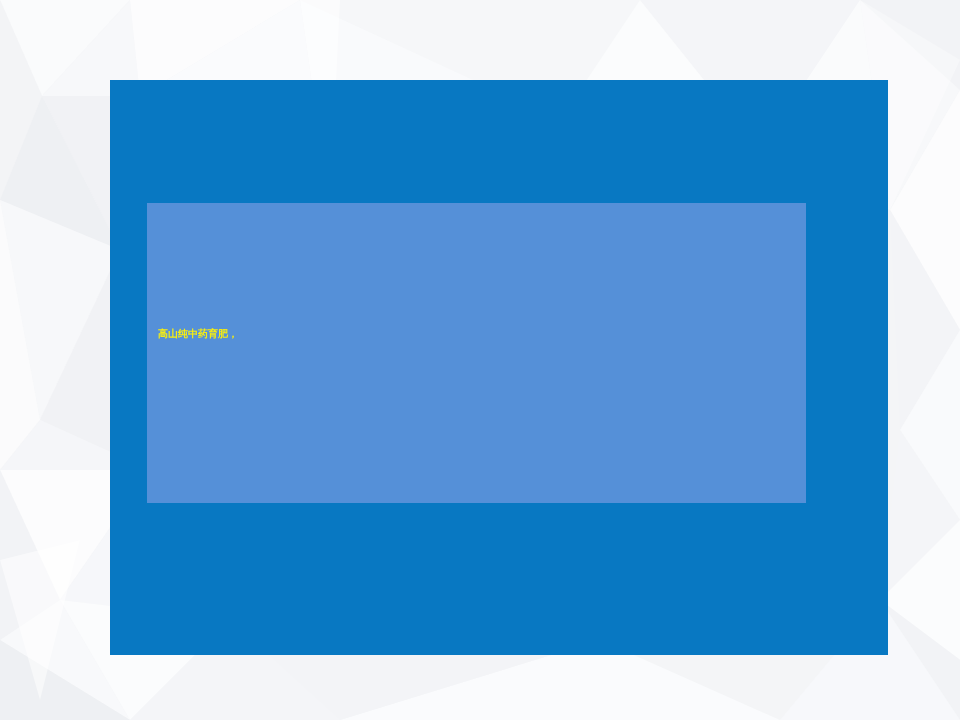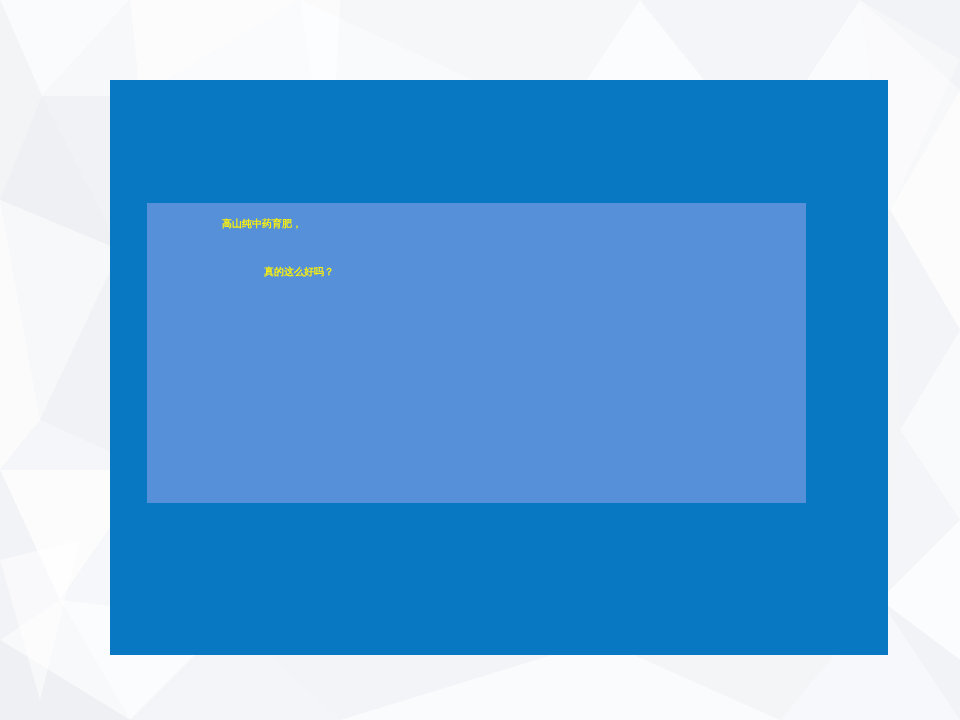--- a/index.html
+++ b/index.html
@@ -55,23 +55,23 @@
 
   
   #headline {
     position: absolute;
     left: 0;
     top: 0;
     width: 100%;
     height: 100%;
     display: flex;
     flex-direction: column;
+    justify-content: center;
     box-sizing: border-box;
-    padding: 16px;
-    margin-left: 48px;
+    padding: 0;
   }
 
   .headline-line {
     color: #f5ed14;
     font-family: "DejaVu Sans", "Liberation Sans", sans-serif;
     font-weight: bold;
     font-size: 80px;
     line-height: 1.0;
     letter-spacing: 0px;
     white-space: nowrap;
@@ -139,19 +139,18 @@
     <polygon points="860,0 890,210 960,60" fill="#ffffff" opacity="0.35"></polygon>
     <polygon points="0,560 80,540 40,700" fill="#ffffff" opacity="0.5"></polygon>
   </svg>
 
   <div id="blue-slab">
 
     <div id="title-panel">
 
       <div id="headline">
         <div class="headline-line" id="headline-line-1" style="font-size: 10px;">高山纯中药育肥，</div>
-        <div class="headline-line" id="headline-line-2" style="font-size: 10px;">真的这么好吗？</div>
       </div>
 
     </div>
   </div>
 
 </div>
 
 </body></html>

